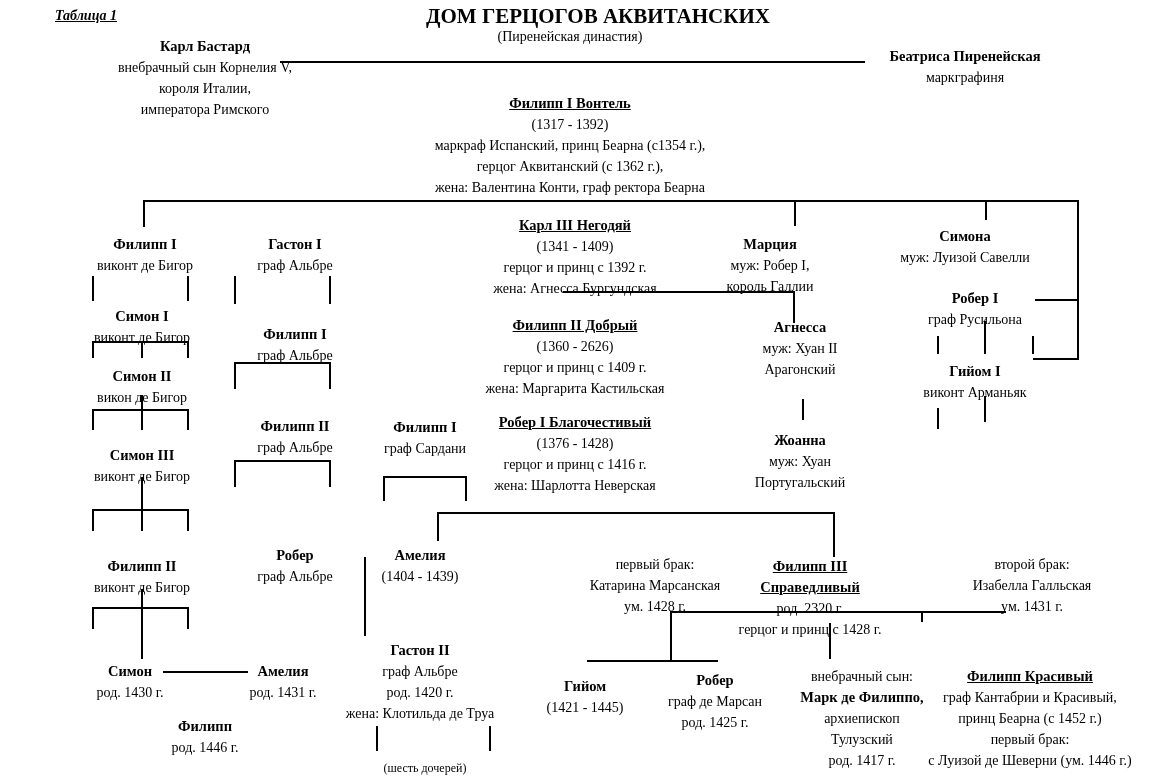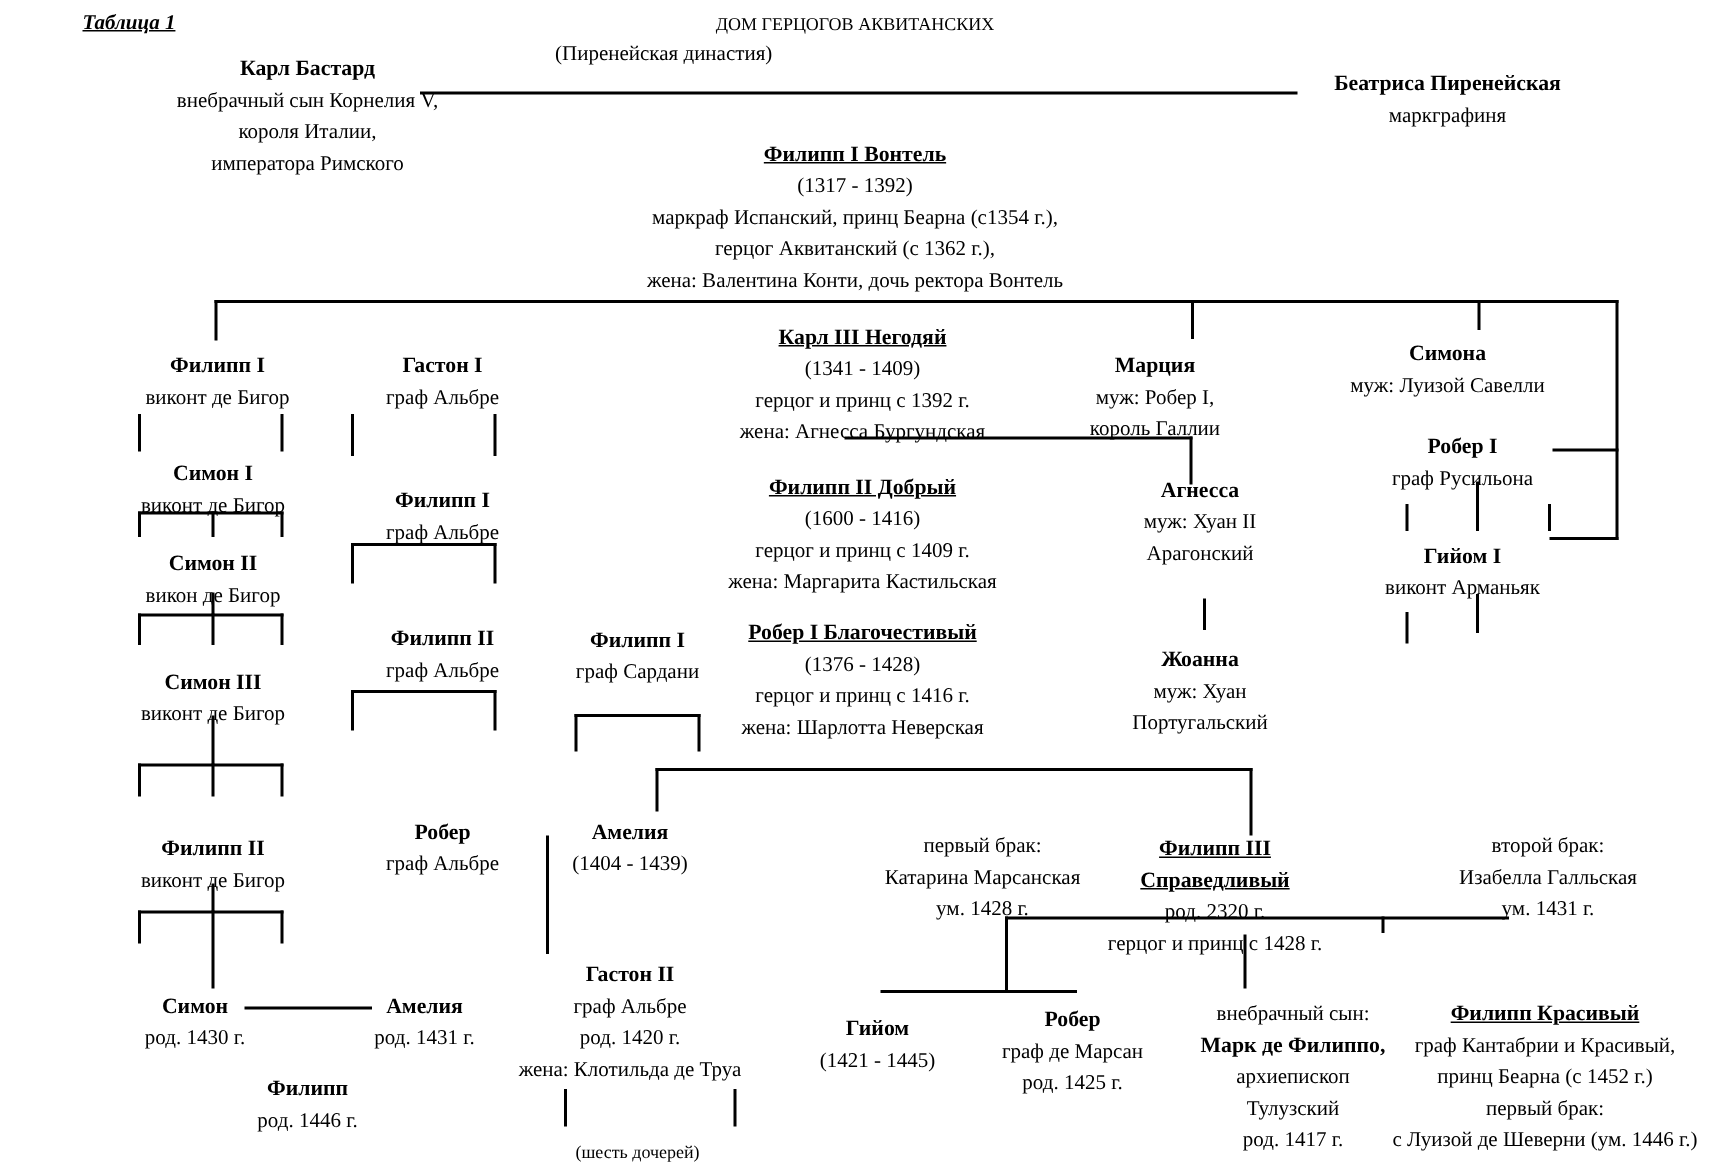--- a/index.html
+++ b/index.html
@@ -6,23 +6,23 @@
   .canvas{position:relative;width:1152px;height:777px;background:#ffffff;overflow:hidden;
           font-family:"Liberation Serif","DejaVu Serif",serif;color:#000;}
   .node{position:absolute;text-align:center;font-size:14px;line-height:21px;white-space:nowrap;}
   .node div{white-space:nowrap;}
   .nm{font-weight:bold;font-size:14.5px;}
   .u{text-decoration:underline;}
   .hl{position:absolute;height:2px;background:#000;}
   .vl{position:absolute;width:2px;background:#000;}
   .tbl{position:absolute;left:55px;top:8px;font-weight:bold;font-style:italic;
        text-decoration:underline;font-size:14px;}
-  .title{position:absolute;left:370px;top:6px;width:400px;text-align:center;
-         font-weight:normal;font-size:12px;line-height:20px;}
-  .subtitle{position:absolute;left:370px;top:27px;width:400px;text-align:left;
+  .title{position:absolute;left:370px;top:6px;width:400px;text-align:right;
+         font-weight:bold;font-size:21px;line-height:20px;}
+  .subtitle{position:absolute;left:370px;top:27px;width:400px;text-align:center;
             font-size:14px;line-height:20px;}
   .small{font-size:12px;}
 </style>
 </head>
 <body>
 
 <div class="canvas">
 
   <div class="tbl">Таблица 1</div>
   <div class="title">ДОМ ГЕРЦОГОВ АКВИТАНСКИХ</div>
@@ -36,21 +36,21 @@
   </div>
   <div class="node" style="left:865px;top:46px;width:200px">
     <div class="nm">Беатриса Пиренейская</div>
     <div>маркграфиня</div>
   </div>
   <div class="node" style="left:400px;top:93px;width:340px">
     <div class="nm u">Филипп I Вонтель</div>
     <div>(1317 - 1392)</div>
     <div>маркраф Испанский, принц Беарна (с1354 г.),</div>
     <div>герцог Аквитанский (с 1362 г.),</div>
-    <div>жена: Валентина Конти, дочь ректора Вонтель</div>
+    <div>жена: Валентина Конти, граф ректора Беарна</div>
   </div>
 
   <div class="node" style="left:85px;top:234px;width:120px">
     <div class="nm">Филипп I</div>
     <div>виконт де Бигор</div>
   </div>
   <div class="node" style="left:240px;top:234px;width:110px">
     <div class="nm">Гастон I</div>
     <div>граф Альбре</div>
   </div>
@@ -73,21 +73,21 @@
   <div class="node" style="left:82px;top:306px;width:120px">
     <div class="nm">Симон I</div>
     <div>виконт де Бигор</div>
   </div>
   <div class="node" style="left:240px;top:324px;width:110px">
     <div class="nm">Филипп I</div>
     <div>граф Альбре</div>
   </div>
   <div class="node" style="left:470px;top:315px;width:210px">
     <div class="nm u">Филипп II Добрый</div>
-    <div>(1600 - 1416)</div>
+    <div>(1360 - 2626)</div>
     <div>герцог и принц с 1409 г.</div>
     <div>жена: Маргарита Кастильская</div>
   </div>
   <div class="node" style="left:740px;top:317px;width:120px">
     <div class="nm">Агнесса</div>
     <div>муж: Хуан II</div>
     <div>Арагонский</div>
   </div>
   <div class="node" style="left:910px;top:288px;width:130px">
     <div class="nm">Робер I</div>

